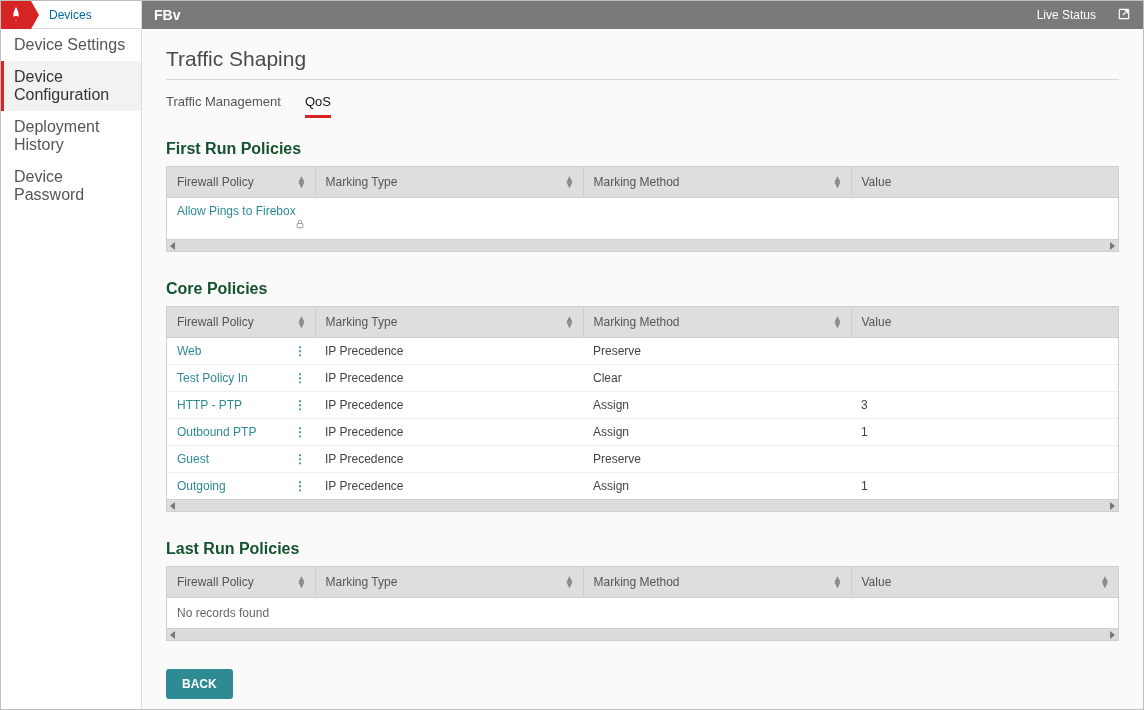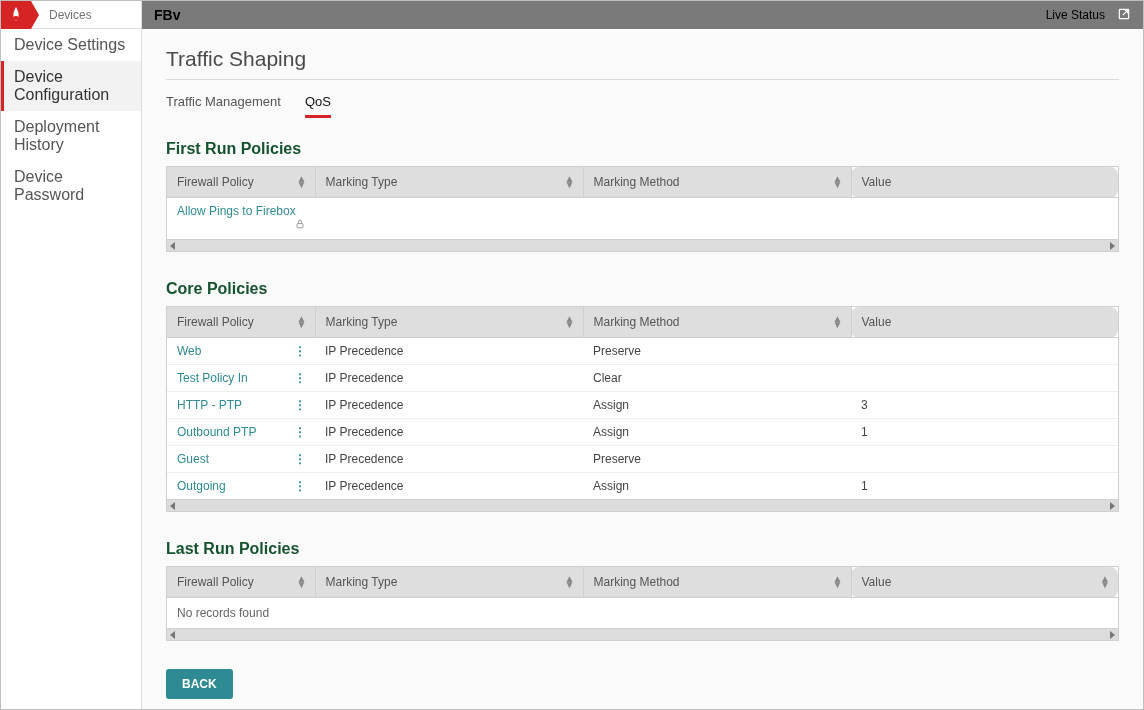--- a/index.html
+++ b/index.html
@@ -3,44 +3,44 @@
 <meta charset="utf-8">
 <style>
   * { box-sizing: border-box; margin: 0; padding: 0; }
   html, body { width: 1144px; height: 710px; font-family: Arial, Helvetica, sans-serif; font-size: 13px; color: #333; background: #fff; }
   body { border: 1px solid #bfbfbf; overflow: hidden; }
 
   
   .sidebar { float: left; width: 141px; height: 708px; border-right: 1px solid #dcdcdc; }
   .sidebar-header { position: relative; height: 28px; border-bottom: 1px solid #dcdcdc; display: flex; align-items: center; padding-left: 8px; }
   .flame-badge { position: relative; width: 38px; height: 28px; margin-left: -8px; }
-  .sidebar-header .label { font-size: 12px; margin-left: 10px; color: #737373; }
+  .sidebar-header .label { font-size: 12px; margin-left: 10px; color: #0369a1; }
   .sidebar ul { list-style: none; }
   .sidebar li { padding: 7px 10px; font-size: 16px; color: #555; cursor: pointer; border-left: 3px solid transparent; }
   .sidebar li.active { background: #f2f2f2; border-left-color: #d62424; color: #333; }
 
   
   .main { margin-left: 141px; height: 708px; overflow: auto; }
-  .topbar { height: 28px; background: #7a7a7a; color: #000000; display: flex; align-items: center; padding: 12px 12px; font-size: 14px; }
+  .topbar { height: 28px; background: #7a7a7a; color: #ffffff; display: flex; align-items: center; padding: 12px 12px; font-size: 14px; }
   .topbar .title { font-weight: bold; flex: 1; }
-  .topbar .live-status { font-size: 12px; display: flex; align-items: center; gap: 12px; cursor: pointer; }
+  .topbar .live-status { font-size: 12px; display: flex; align-items: center; gap: 21px; cursor: pointer; }
 
   .content { padding: 18px 24px 18px 24px; background: #fafafa; min-height: 680px; }
   .page-title { font-size: 21px; font-weight: 400; color: #4a4a4a; padding-bottom: 8px; border-bottom: 1px solid #d8d8d8; margin-bottom: 14px; }
   .tabs { display: flex; gap: 24px; margin-bottom: 22px; font-size: 13px; }
   .tab { padding-bottom: 6px; color: #555; cursor: pointer; }
   .tab.active { color: #111; border-bottom: 3px solid #d62424; }
 
   .section { margin-bottom: 28px; }
   .section-title { font-size: 16px; color: #14532d; margin-bottom: 8px; font-weight: 700; }
 
   .table-wrap { border: 1px solid #cfcfcf; background: #fff; }
   table { width: 100%; border-collapse: collapse; table-layout: fixed; }
   thead th { background: #dedede; border-bottom: 1px solid #cfcfcf; border-right: 1px solid #cfcfcf; text-align: left; padding: 8px 10px; font-size: 12px; font-weight: 400; color: #555; position: relative; }
-  thead th:last-child { border-right: none; border-radius: 8px; }
+  thead th:last-child { border-right: none; }
   .sort-icon { position: absolute; right: 8px; top: 50%; transform: translateY(-50%); color: #888; font-size: 10px; line-height: 6px; }
   tbody td { padding: 6px 10px; border-bottom: 1px solid #eee; font-size: 12px; color: #444; }
   tbody tr:last-child td { border-bottom: none; }
   .link { color: #2e8b94; cursor: pointer; }
   .row-menu { float: right; color: #2e8b94; font-weight: bold; letter-spacing: -1px; cursor: pointer; }
   .lock { float: right; color: #888; }
 
   .fake-scroll { height: 12px; background: #dcdcdc; border-top: 1px solid #cfcfcf; position: relative; }
   .fake-scroll::before, .fake-scroll::after { content: ''; position: absolute; top: 2px; width: 0; height: 0; border-top: 4px solid transparent; border-bottom: 4px solid transparent; }
   .fake-scroll::before { left: 3px; border-right: 5px solid #777; }

